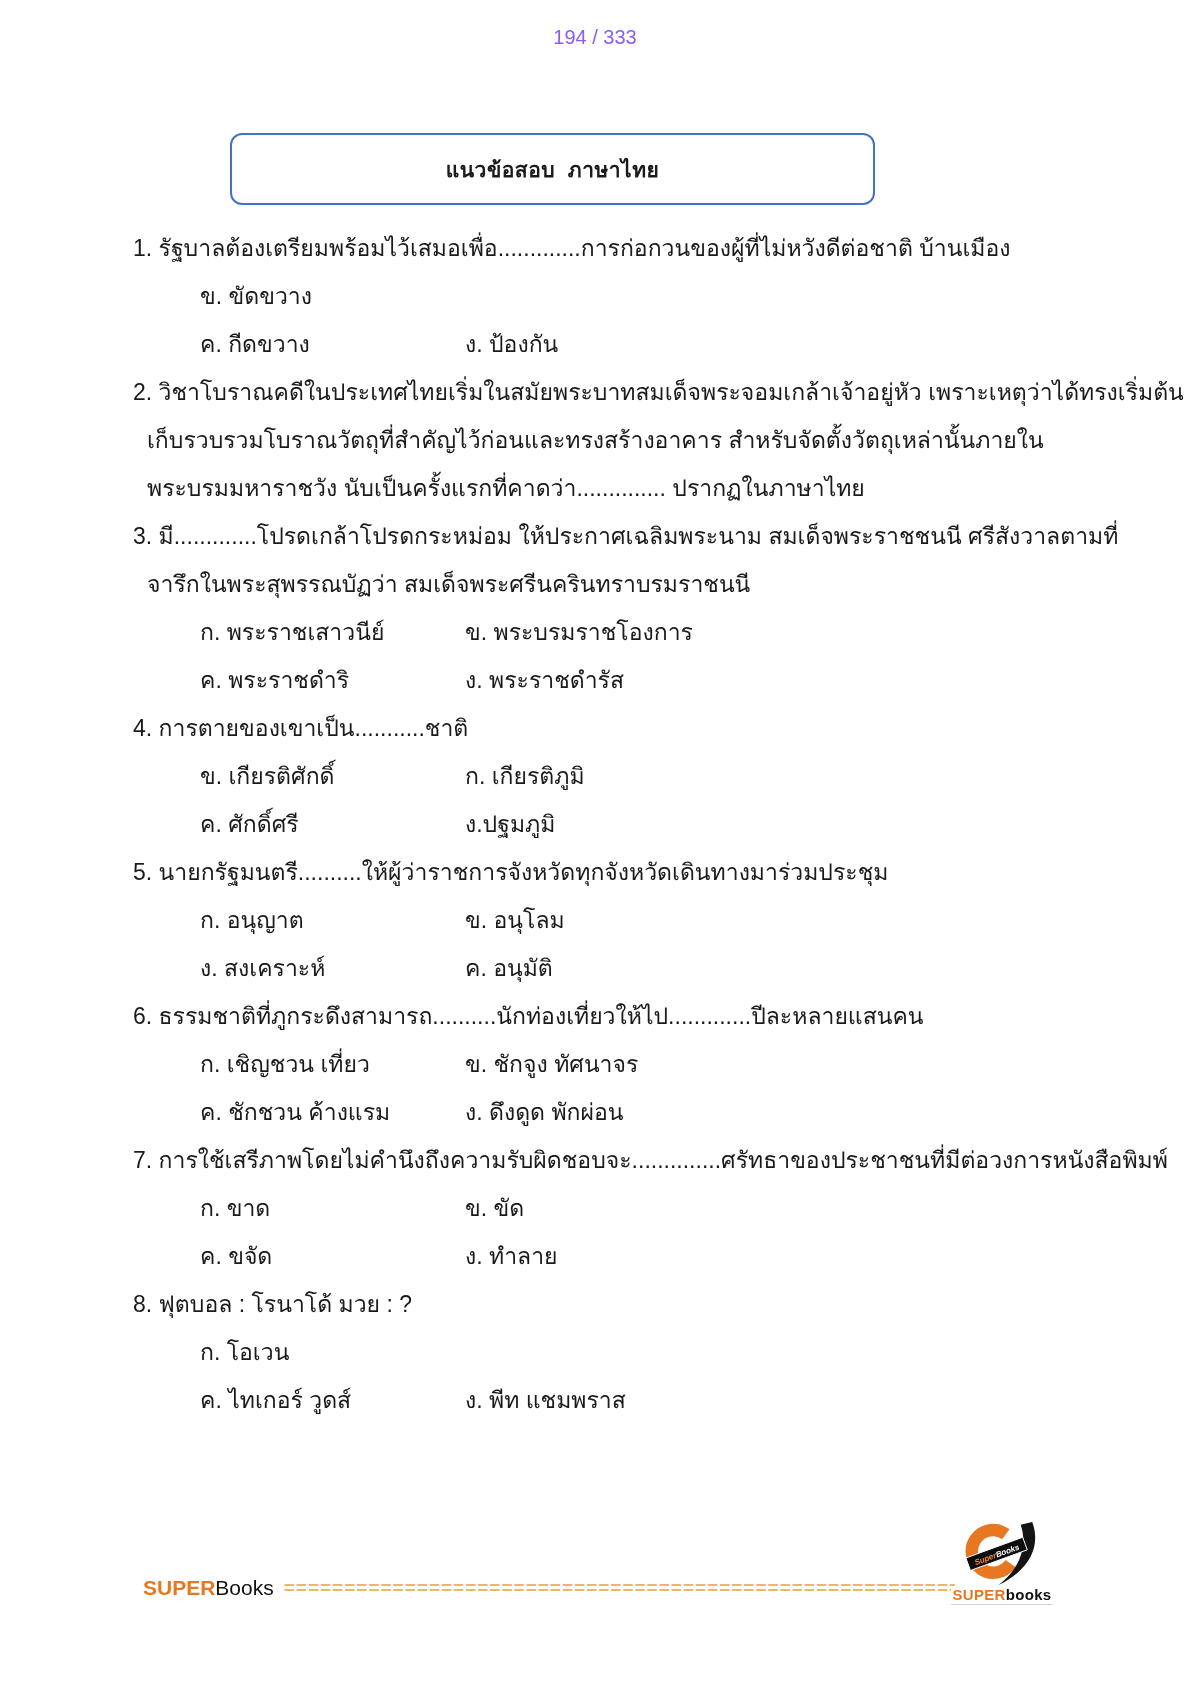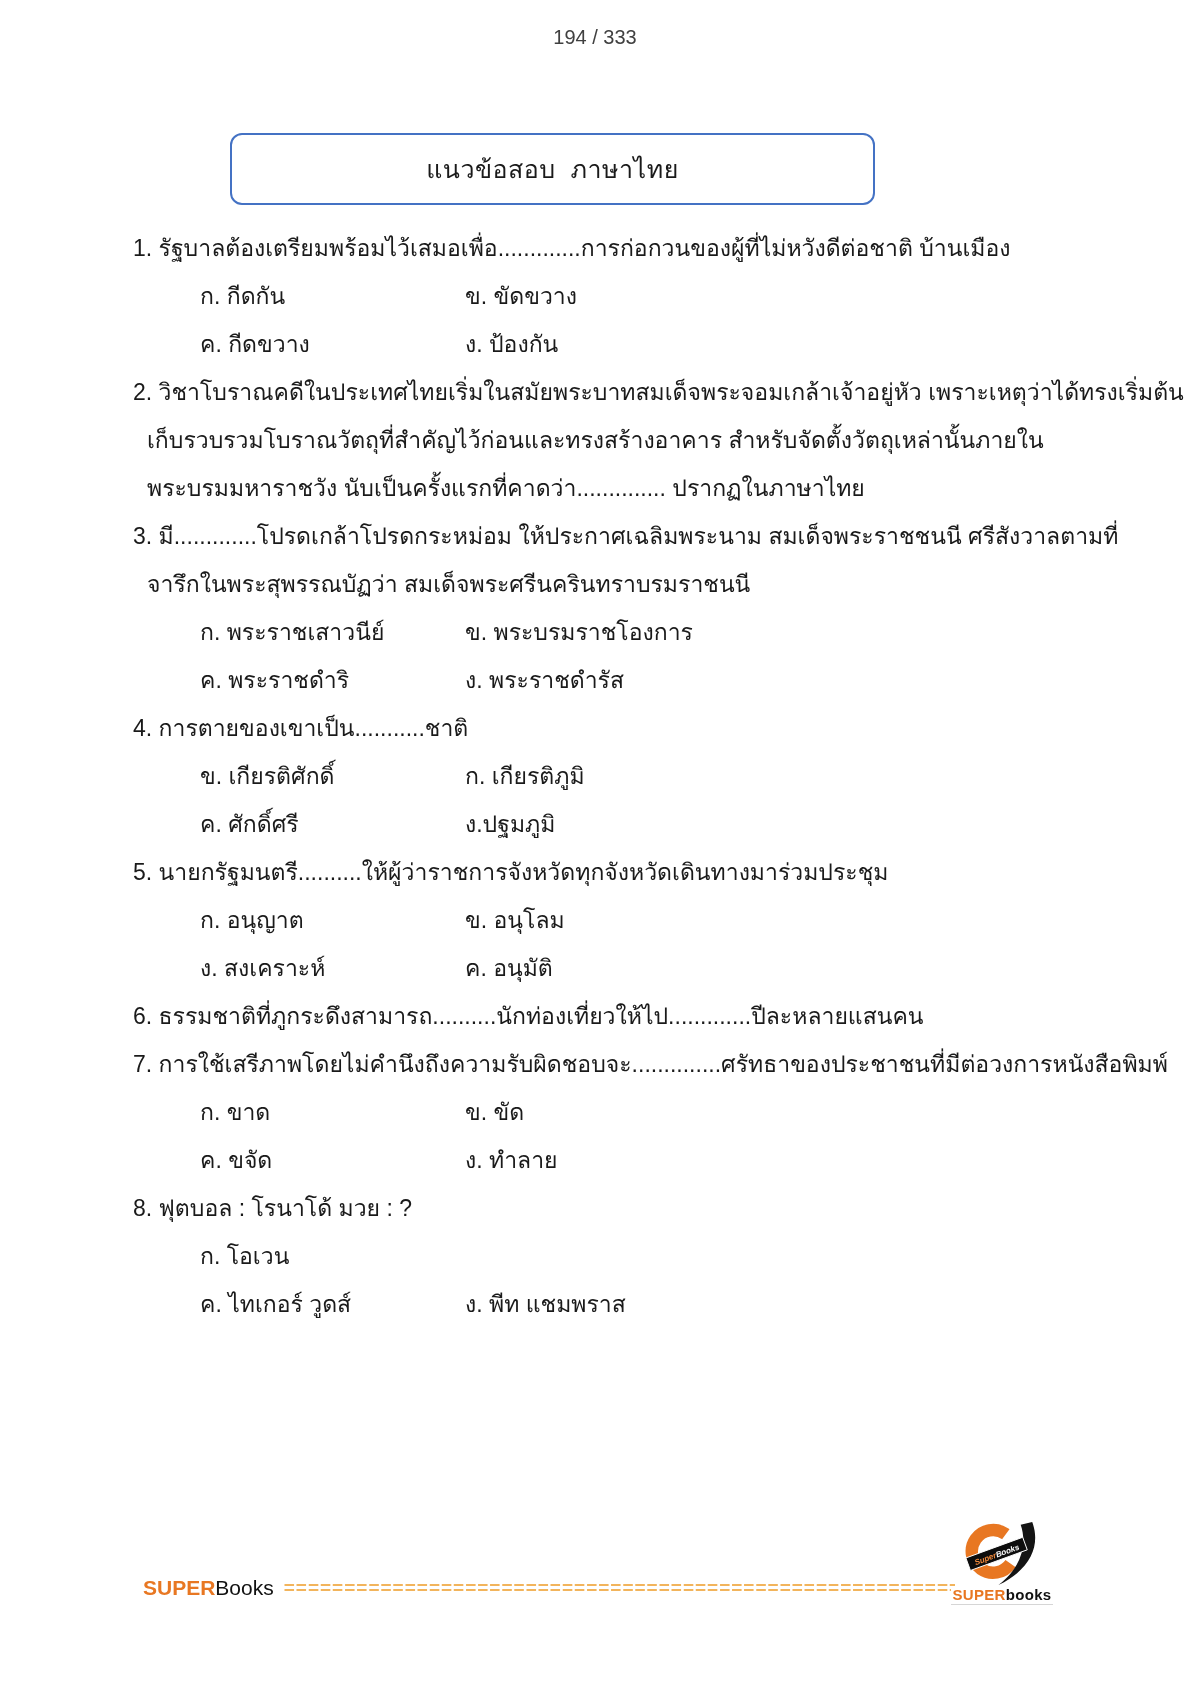--- a/index.html
+++ b/index.html
@@ -18,37 +18,37 @@
     color: var(--text);
     overflow: hidden;
   }
   .page-number {
     position: absolute;
     top: 26px;
     left: 0;
     width: 100%;
     text-align: center;
     font-size: 20px;
-    color: #404040;
+    color: #8b5cf6;
   }
   .title-box {
     position: absolute;
     left: 230px;
     top: 133px;
     width: 645px;
     height: 72px;
     border: 2px solid var(--title_border);
     border-radius: 12px;
     display: flex;
     align-items: center;
     justify-content: center;
   }
   .title-box .title {
-    font-size: 25px;
-    font-weight: normal;
+    font-size: 21px;
+    font-weight: bold;
     letter-spacing: 0.5px;
     white-space: pre;
   }
   .questions {
     position: absolute;
     left: 133px;
     top: 224px;
     right: 55px;
   }
   .q-line {
@@ -121,21 +121,20 @@
   <div class="title">แนวข้อสอบ  ภาษาไทย</div>
 </div>
 
 <div class="questions">
   <div class="question">
     <div>
         <div class="q-line">1. รัฐบาลต้องเตรียมพร้อมไว้เสมอเพื่อ.............การก่อกวนของผู้ที่ไม่หวังดีต่อชาติ บ้านเมือง</div>
       </div>
     <div>
         <div class="choice-row">
-          <div class="choice">ก. กีดกัน</div>
           <div class="choice">ข. ขัดขวาง</div>
         </div>
         <div class="choice-row">
           <div class="choice">ค. กีดขวาง</div>
           <div class="choice">ง. ป้องกัน</div>
         </div>
       </div>
   </div>
 
   <div class="question">
@@ -191,20 +190,30 @@
         <div class="choice-row">
           <div class="choice">ง. สงเคราะห์</div>
           <div class="choice">ค. อนุมัติ</div>
         </div>
       </div>
   </div>
 
   <div class="question">
     <div>
         <div class="q-line">6. ธรรมชาติที่ภูกระดึงสามารถ..........นักท่องเที่ยวให้ไป.............ปีละหลายแสนคน</div>
+      </div>
+    <div>
+        <div class="choice-row">
+          <div class="choice">ก. เชิญชวน เที่ยว</div>
+          <div class="choice">ข. ชักจูง ทัศนาจร</div>
+        </div>
+        <div class="choice-row">
+          <div class="choice">ค. ชักชวน ค้างแรม</div>
+          <div class="choice">ง. ดึงดูด พักผ่อน</div>
+        </div>
       </div>
   </div>
 
   <div class="question">
     <div>
         <div class="q-line">7. การใช้เสรีภาพโดยไม่คำนึงถึงความรับผิดชอบจะ..............ศรัทธาของประชาชนที่มีต่อวงการหนังสือพิมพ์</div>
       </div>
     <div>
         <div class="choice-row">
           <div class="choice">ก. ขาด</div>

